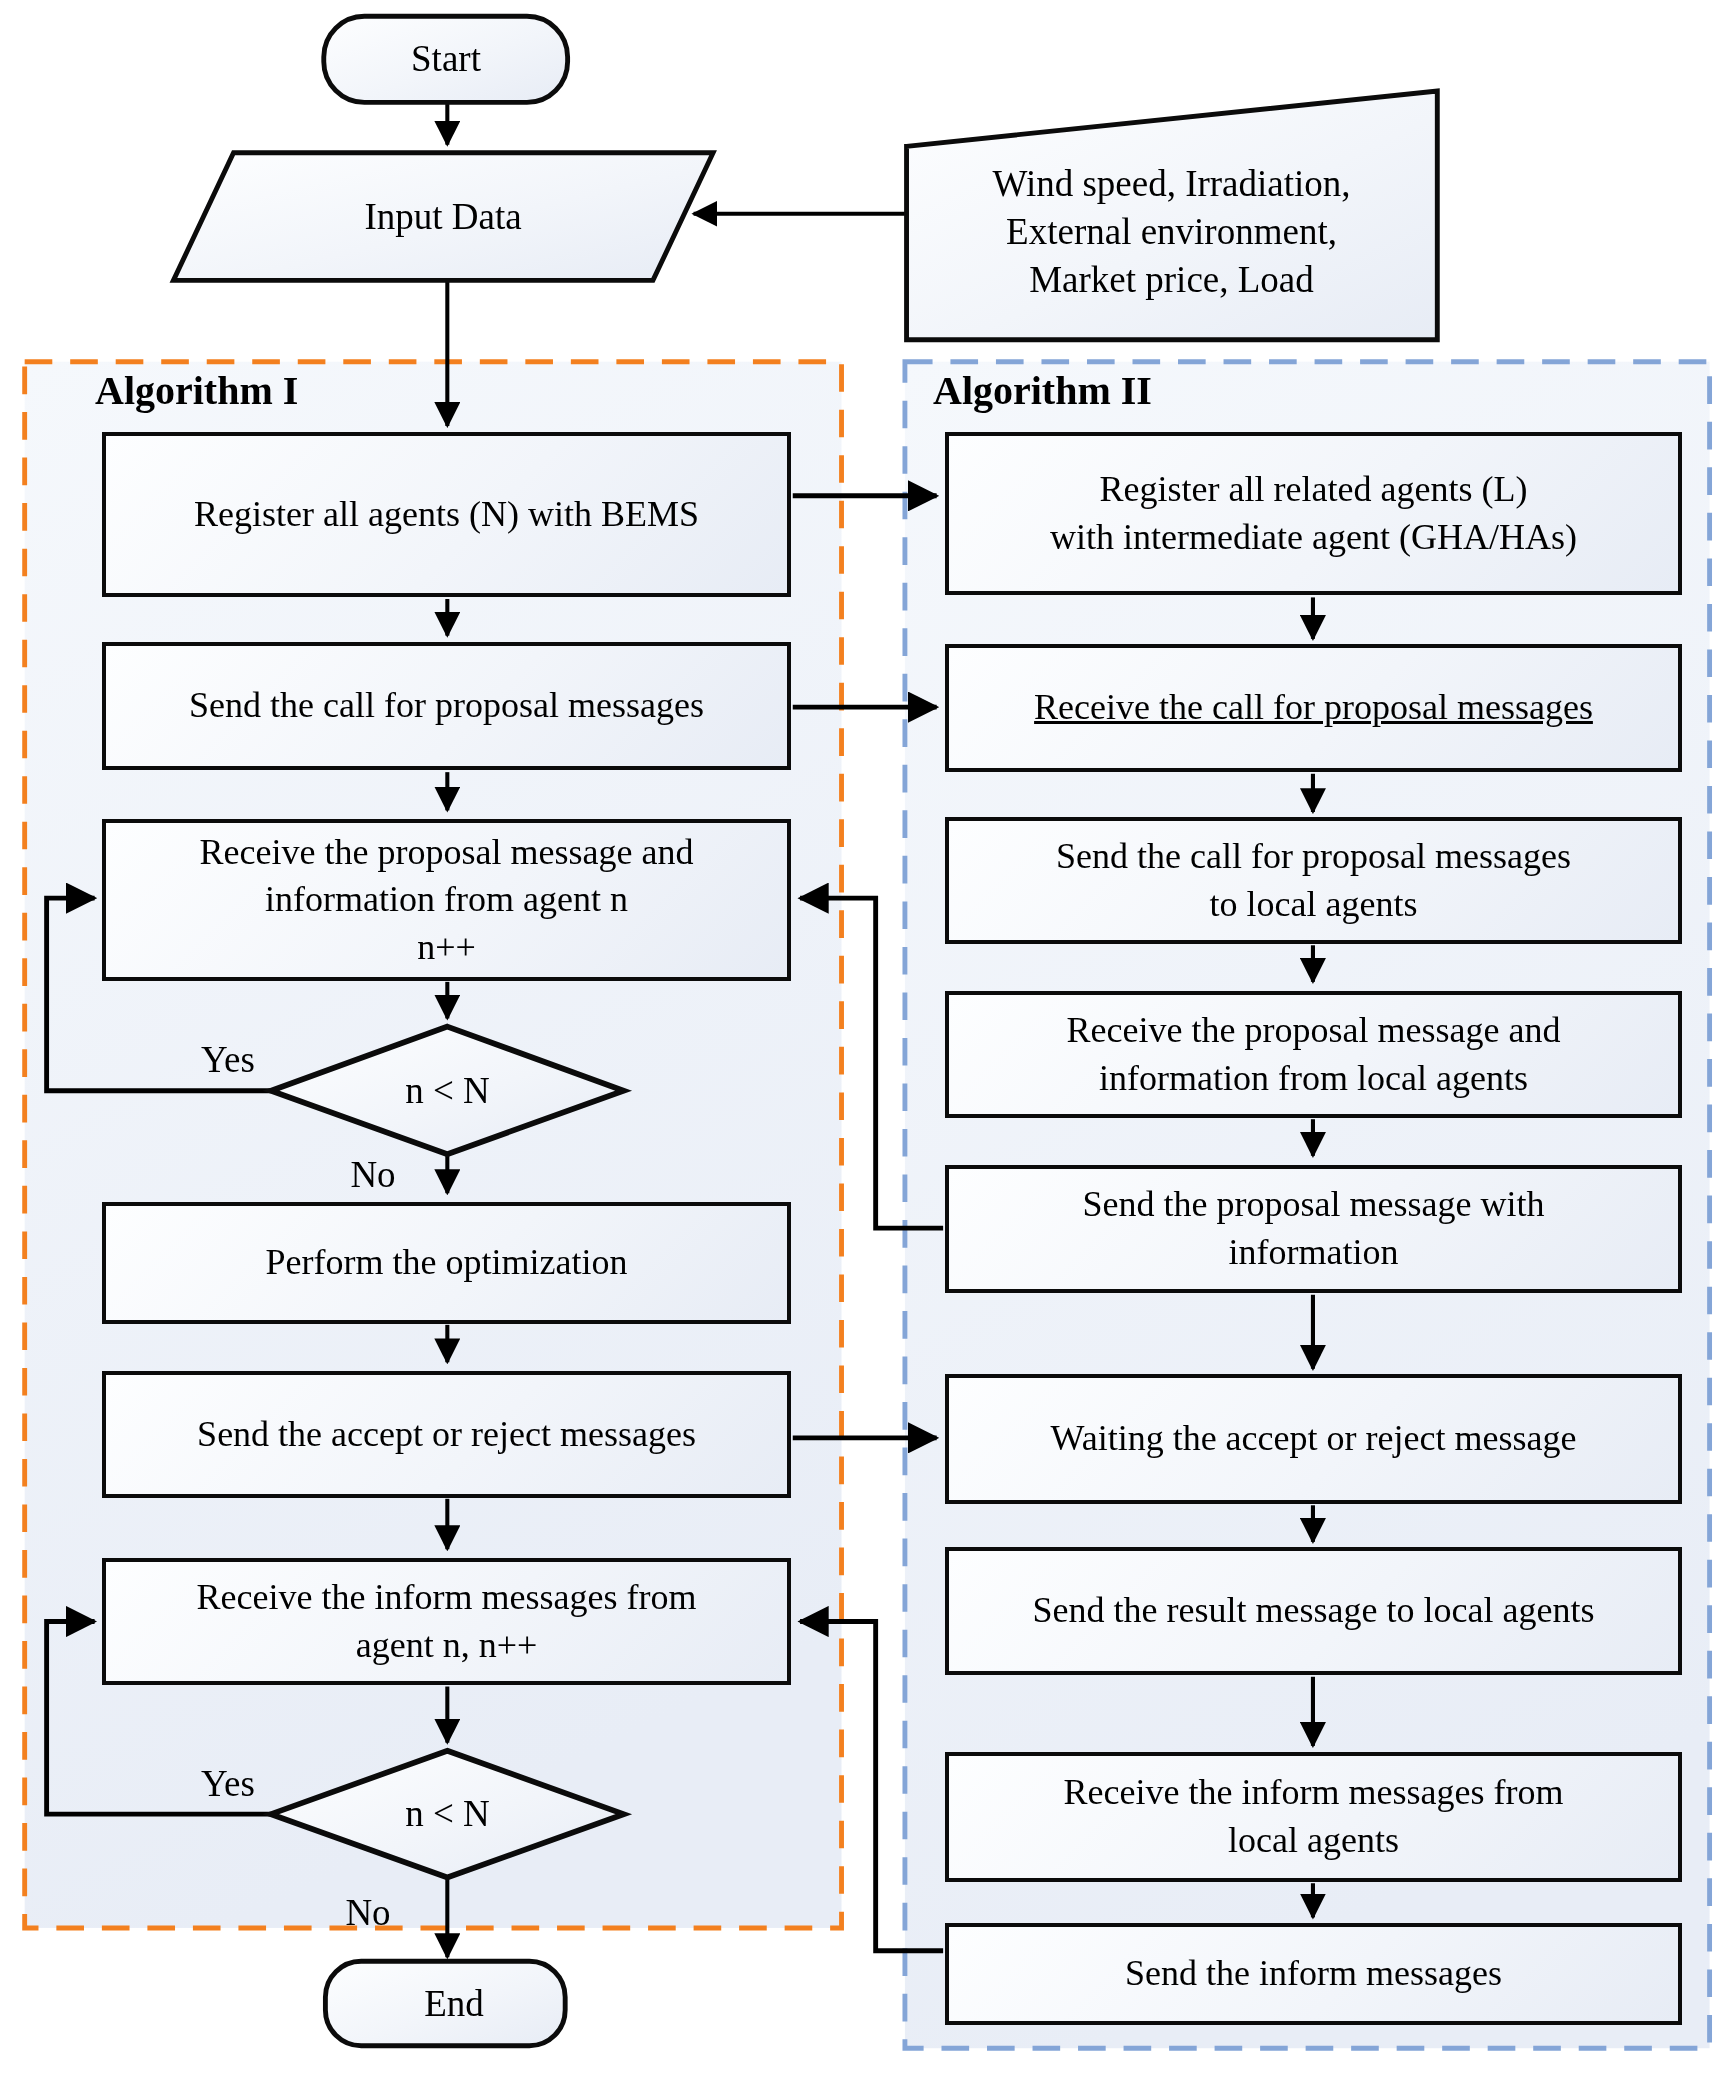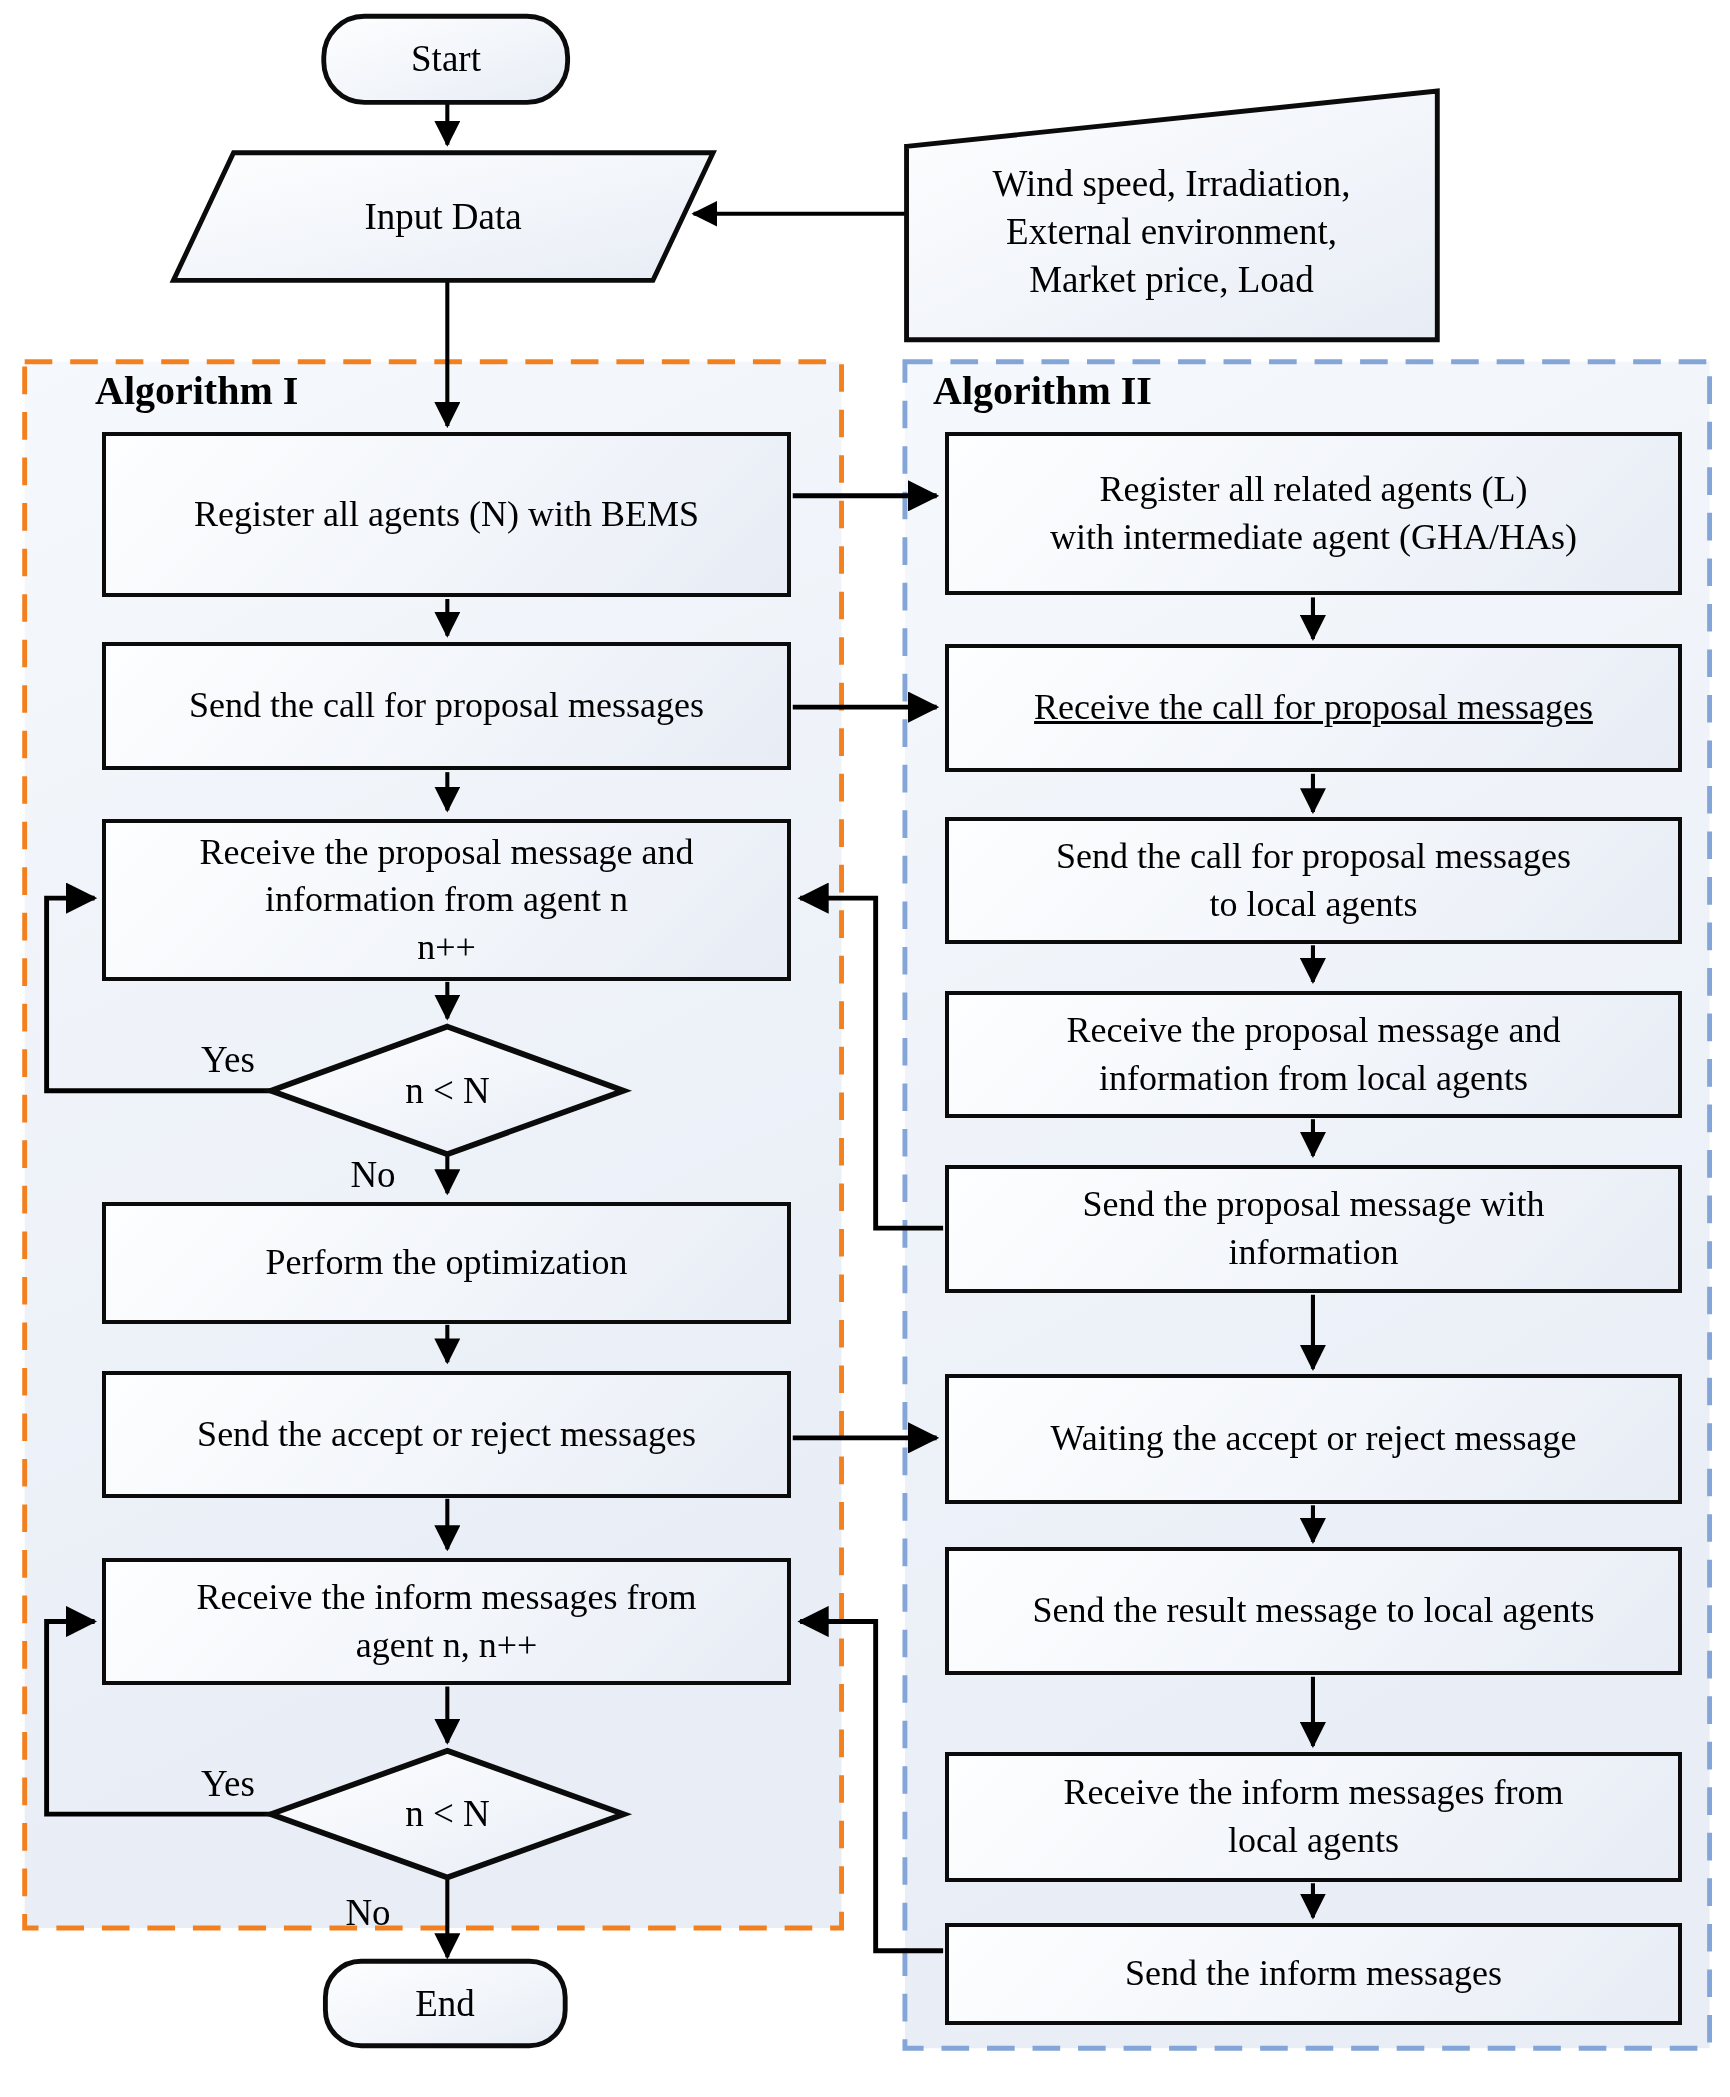--- a/index.html
+++ b/index.html
@@ -89,21 +89,21 @@
   <div class="title" style="left:50px;top:367px;margin-left:45px;">Algorithm I</div>
   <div class="title" style="left:933px;top:367px;">Algorithm II</div>
 
   <div class="ghost" style="left:324px;top:16.3px;width:244px;height:86px;">Start</div>
   <div class="ghost" style="left:173px;top:153px;width:540px;height:128px;">Input Data</div>
   <div class="ghost" style="left:906px;top:91px;width:531px;height:249px;padding-top:33px;box-sizing:border-box;">Wind speed, Irradiation,
 External environment,
 Market price, Load</div>
   <div class="ghost" style="left:358px;top:1066px;width:179px;height:50px;">n &lt; N</div>
   <div class="ghost" style="left:358px;top:1789px;width:179px;height:50px;">n &lt; N</div>
-  <div class="ghost" style="left:325px;top:1962px;width:240px;height:85px;">End</div>
+  <div class="ghost" style="left:334px;top:1962px;width:240px;height:85px;">End</div>
 
   <div class="lbl" style="left:167px;top:1034px;width:122px;height:50px;">Yes</div>
   <div class="lbl" style="left:324px;top:1150px;width:98px;height:49px;">No</div>
   <div class="lbl" style="left:167px;top:1758px;width:122px;height:50px;">Yes</div>
   <div class="lbl" style="left:319px;top:1888px;width:98px;height:49px;">No</div>
 
   <div class="node" style="left:102px;top:432px;width:689px;height:165px;">Register all agents (N) with BEMS</div>
   <div class="node" style="left:102px;top:642px;width:689px;height:128px;">Send the call for proposal messages</div>
   <div class="node" style="left:102px;top:819px;width:689px;height:162px;">Receive the proposal message and
 information from agent n

